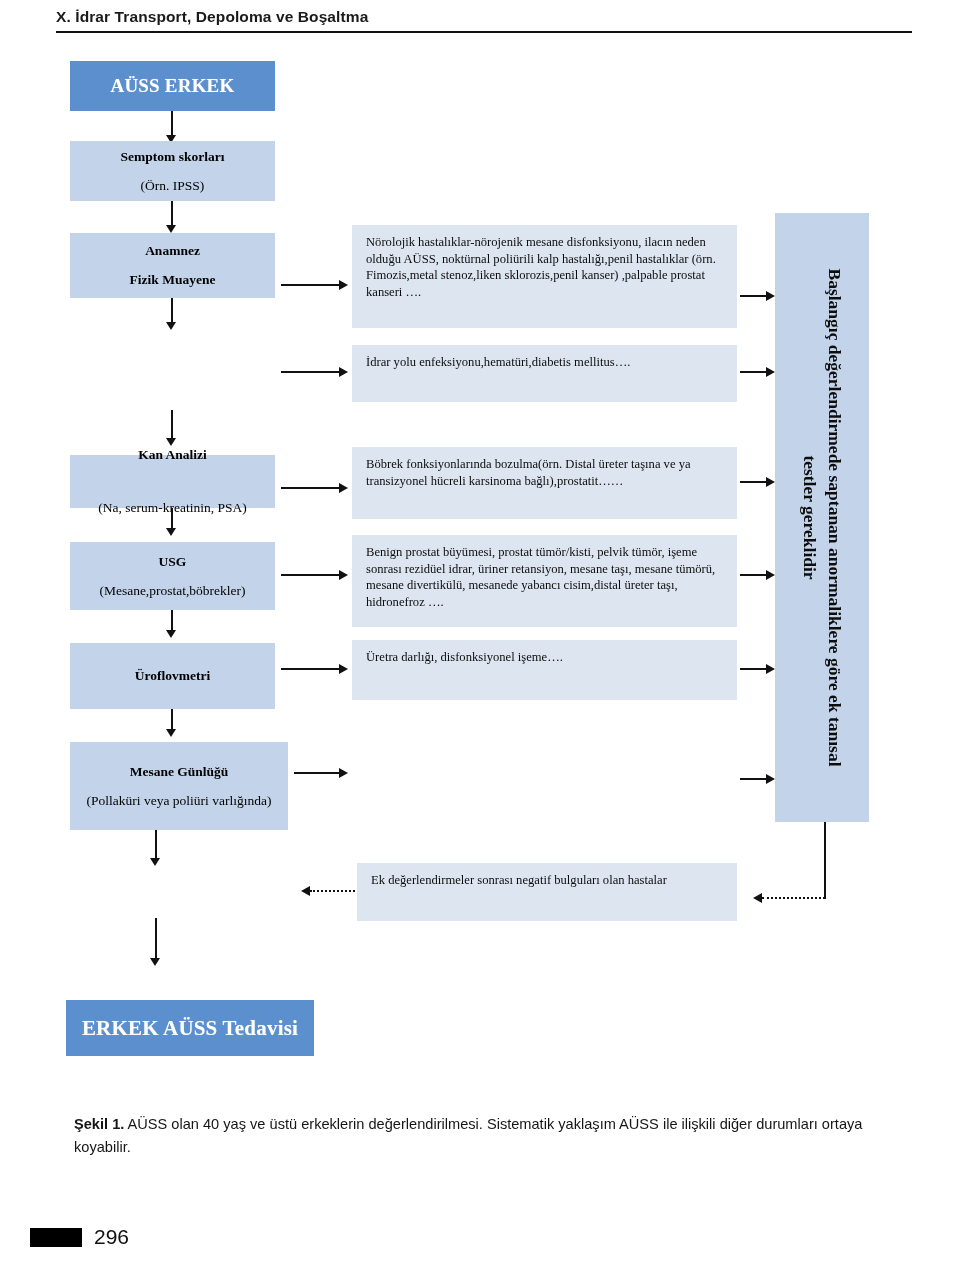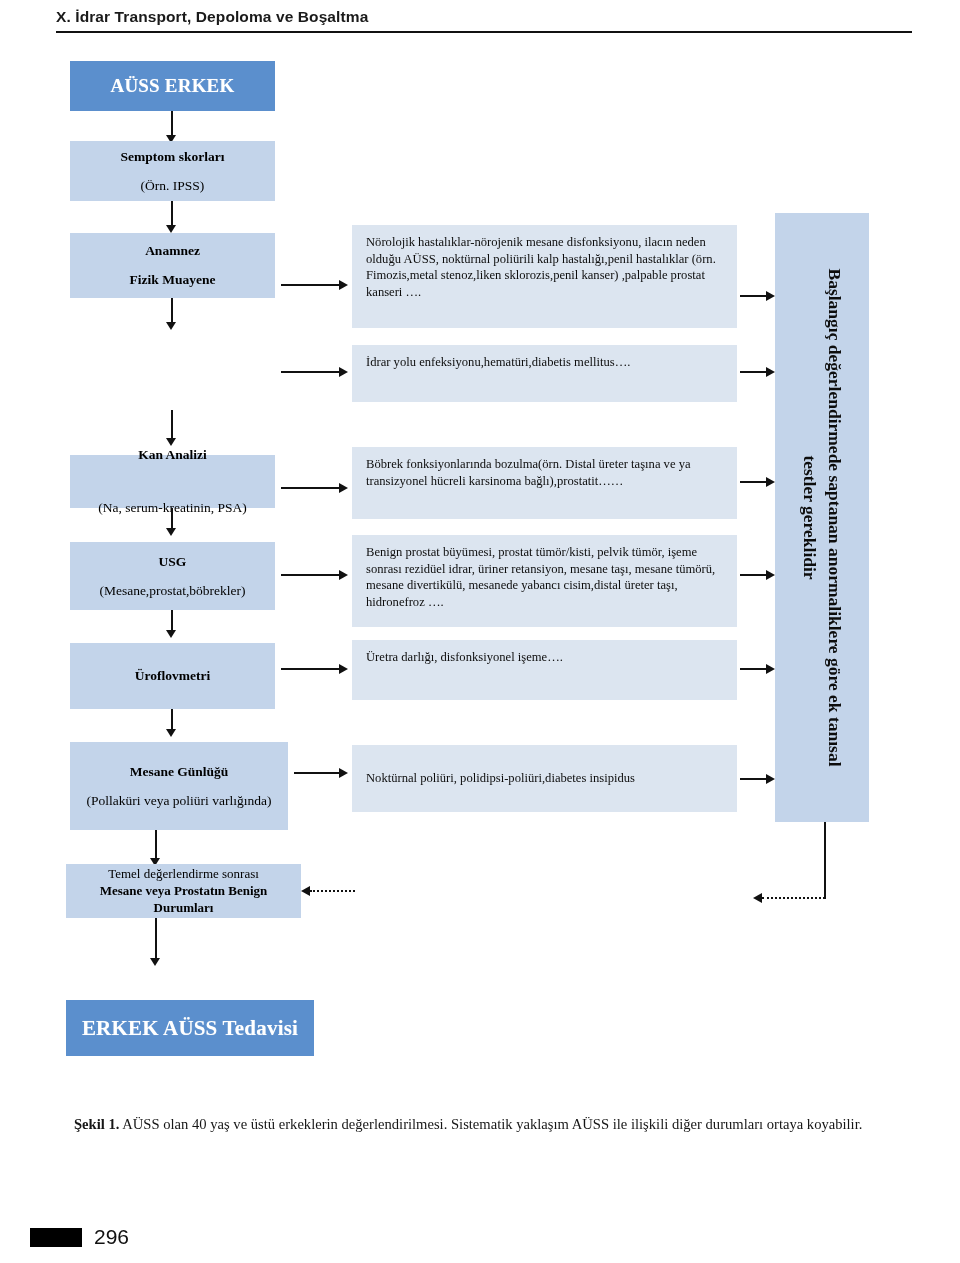--- a/index.html
+++ b/index.html
@@ -142,21 +142,21 @@
   .hdash {            
     position: absolute;
     height: 0;
     border-top: 2.2px dotted #111;
   }
 
   
   #caption {
     position: absolute;
     left: 74px; top: 1113px; width: 820px;
-    font-family: Liberation Serif, serif;
+    font-family: Liberation Sans, sans-serif;
     font-size: 14.6px;
     line-height: 1.55;
     color: #161616;
   }
   #caption b { font-weight: bold; }
 
   #page-footer {
     position: absolute;
     left: 30px; top: 1225px;
     display: flex; align-items: center;
@@ -223,25 +223,20 @@
   <div class="vline" style="left:171px; top:709px; height:22px;"></div>
   <div class="vhead" style="left:166px; top:729px;"></div>
 
   <div class="box step" style="left:70px; top:742px; width:218px; height:88px;">
     <div class="line b">Mesane Günlüğü</div>
     <div class="line n">(Pollaküri veya poliüri varlığında)</div>
   </div>
   <div class="vline" style="left:155px; top:830px; height:30px;"></div>
   <div class="vhead" style="left:150px; top:858px;"></div>
 
-  <div class="box step" style="left:66px; top:864px; width:235px; height:54px; font-size:13px;">
-    <div class="tight n">Temel değerlendirme sonrası</div>
-    <div class="tight b">Mesane veya Prostatın Benign</div>
-    <div class="tight b">Durumları</div>
-  </div>
   <div class="vline" style="left:155px; top:918px; height:42px;"></div>
   <div class="vhead" style="left:150px; top:958px;"></div>
 
   <div class="box hdr" style="left:66px; top:1000px; width:248px; height:56px; font-size:21px;">
     <span>ERKEK AÜSS Tedavisi</span>
   </div>
 
   <div class="hline" style="left:281px; top:284px; width:60px;"></div>
   <div class="hhead-r" style="left:339px; top:280px;"></div>
 
@@ -273,23 +268,20 @@
   </div>
 
   <div class="box desc" style="left:352px; top:447px; width:385px; height:72px;">
     <span>Böbrek fonksiyonlarında bozulma(örn. Distal üreter taşına ve ya transizyonel hücreli karsinoma bağlı),prostatit……</span>
   </div>
 
   <div class="box desc" style="left:352px; top:640px; width:385px; height:60px;">
     <span>Üretra darlığı, disfonksiyonel işeme….</span>
   </div>
 
-  <div class="box desc mid" style="left:352px; top:745px; width:385px; height:67px;">
-    <span>Noktürnal poliüri, polidipsi-poliüri,diabetes insipidus</span>
-  </div>
 
   <div class="hline" style="left:740px; top:295px; width:28px;"></div>
   <div class="hhead-r" style="left:766px; top:291px;"></div>
 
   <div class="hline" style="left:740px; top:371px; width:28px;"></div>
   <div class="hhead-r" style="left:766px; top:367px;"></div>
 
   <div class="hline" style="left:740px; top:481px; width:28px;"></div>
   <div class="hhead-r" style="left:766px; top:477px;"></div>
 
@@ -306,20 +298,23 @@
     <div class="vtext">
       <span>Başlangıç değerlendirmede saptanan anormaliklere göre ek tanısal</span>
       <span>testler gereklidir</span>
     </div>
   </div>
 
   <div class="vline" style="left:824px; top:822px; height:77px;"></div>
   <div class="hdash" style="left:762px; top:897px; width:63px;"></div>
   <div class="hhead-l" style="left:753px; top:893px;"></div>
 
+  <div class="box desc" style="left:357px; top:863px; width:380px; height:58px;">
+    <span>Ek değerlendirmeler sonrası negatif bulguları olan hastalar</span>
+  </div>
 
   <div class="hdash" style="left:310px; top:890px; width:45px;"></div>
   <div class="hhead-l" style="left:301px; top:886px;"></div>
 
 </div>
 
 <div id="caption">
   <b>Şekil 1.</b><span> AÜSS olan 40 yaş ve üstü erkeklerin değerlendirilmesi. Sistematik yaklaşım AÜSS ile ilişkili diğer durumları ortaya koyabilir.</span>
 </div>
 

